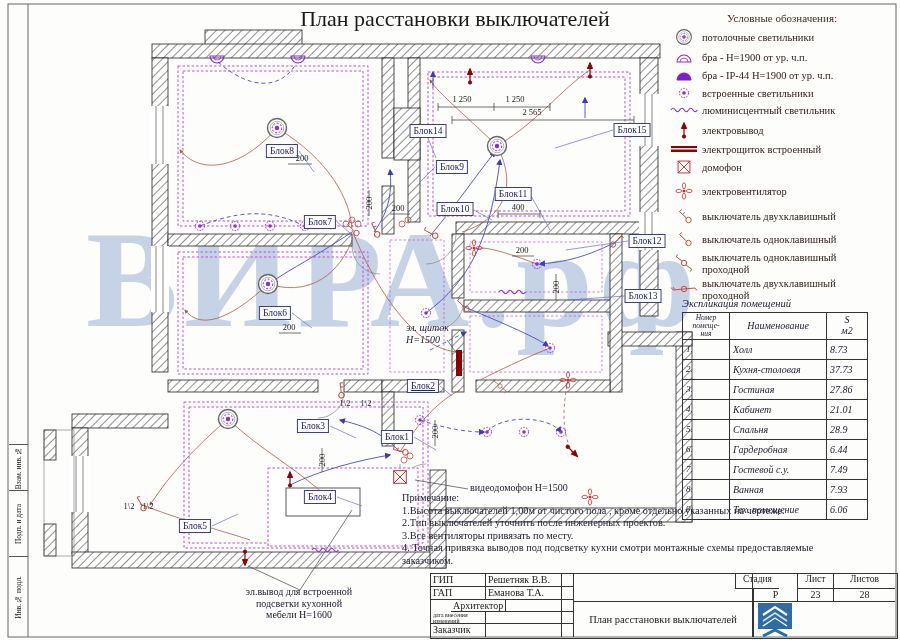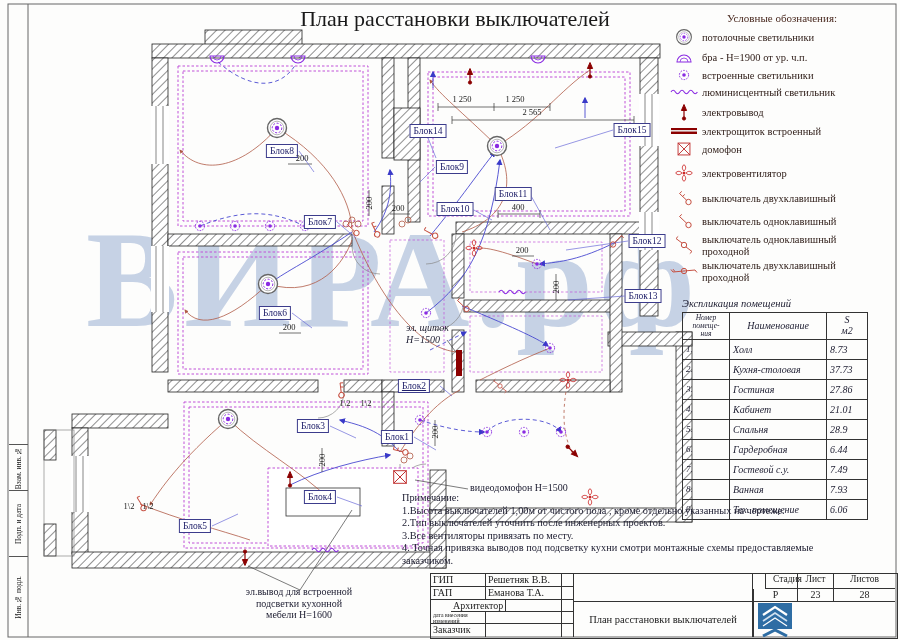--- a/index.html
+++ b/index.html
@@ -367,20 +367,26 @@
         </svg></span>
       <span class="lb">потолочные светильники</span>
     </div>
   <div class="lrow">
       <span class="ic"><svg width="30" height="14" viewBox="-15 -9 30 14">
           <use href="#sconce"></use>
         </svg></span>
       <span class="lb">бра - Н=1900 от ур. ч.п.</span>
     </div>
   <div class="lrow">
+      <span class="ic"><svg width="30" height="14" viewBox="-15 -9 30 14">
+          <use href="#sconcef"></use>
+        </svg></span>
+      <span class="lb">бра -  IP-44 Н=1900 от ур. ч.п.</span>
+    </div>
+  <div class="lrow">
       <span class="ic"><svg width="30" height="14" viewBox="-15 -7 30 14">
           <use href="#rlight"></use>
         </svg></span>
       <span class="lb">встроенные светильники</span>
     </div>
   <div class="lrow">
       <span class="ic"><svg width="30" height="12" viewBox="-15 -6 30 12">
           <use href="#fluor"></use>
         </svg></span>
       <span class="lb">люминисцентный светильник</span>
@@ -510,21 +516,21 @@
 </div>
 
 <div class="abs ovl callout" style="left:406px;top:322px;font-style:italic;">эл. щиток
 Н=1500</div>
 <div class="abs ovl callout" style="left:470px;top:482px;">видеодомофон Н=1500</div>
 <div class="abs ovl callout" style="left:224px;top:586px;width:150px;text-align:center;">эл.вывод для встроенной
 подсветки кухонной
 мебели Н=1600</div>
 
 <div class="abs ovl blk" style="left:397px;top:437px;">Блок1</div>
-<div class="abs ovl blk" style="left:414px;top:386px;text-decoration:underline;">Блок2</div>
+<div class="abs ovl blk" style="left:423px;top:386px;text-decoration:underline;">Блок2</div>
 <div class="abs ovl blk" style="left:313px;top:426px;">Блок3</div>
 <div class="abs ovl blk" style="left:320px;top:497px;">Блок4</div>
 <div class="abs ovl blk" style="left:195px;top:526px;">Блок5</div>
 <div class="abs ovl blk" style="left:275px;top:313px;">Блок6</div>
 <div class="abs ovl blk" style="left:320px;top:222px;">Блок7</div>
 <div class="abs ovl blk" style="left:282px;top:151px;">Блок8</div>
 <div class="abs ovl blk" style="left:452px;top:167px;">Блок9</div>
 <div class="abs ovl blk" style="left:455px;top:209px;">Блок10</div>
 <div class="abs ovl blk" style="left:513px;top:194px;">Блок11</div>
 <div class="abs ovl blk" style="left:647px;top:241px;">Блок12</div>
@@ -572,21 +578,21 @@
   <div class="cell pl small2" style="top:38px;height:12px;">дата  внесения
 изменений</div>
   <div class="cell pv" style="top:38px;height:12px;"></div>
   <div class="cell pn" style="top:38px;height:12px;"></div>
   <div class="cell pl" style="top:50px;height:13px;border-bottom:none;">Заказчик</div>
   <div class="cell pv" style="top:50px;height:13px;border-bottom:none;"></div>
   <div class="cell pn" style="top:50px;height:13px;border-bottom:none;"></div>
   <div class="cell ctr">
     <div class="dv">План расстановки выключателей</div>
   </div>
-  <div class="cell rh" style="left:334px;width:44px;">Стадия</div>
+  <div class="cell rh" style="left:304px;width:44px;">Стадия</div>
   <div class="cell rh" style="left:366px;width:36px;">Лист</div>
   <div class="cell rh" style="left:402px;width:62px;border-right:none;">Листов</div>
   <div class="cell rv" style="left:322px;width:44px;">Р</div>
   <div class="cell rv" style="left:366px;width:36px;">23</div>
   <div class="cell rv" style="left:402px;width:62px;">28</div>
   <div class="cell" style="left:322px;top:28px;width:144px;height:35px;border-left:1px solid #333;">
     <svg width="34" height="34" style="position:absolute;left:4px;top:1px;">
       <rect width="34" height="26" fill="#2e6da4"></rect>
       <polyline points="5,12 17,4 29,12" fill="none" stroke="#fff" stroke-width="2.2"></polyline>
       <polyline points="5,18 17,10 29,18" fill="none" stroke="#cfe0ef" stroke-width="1.6"></polyline>

